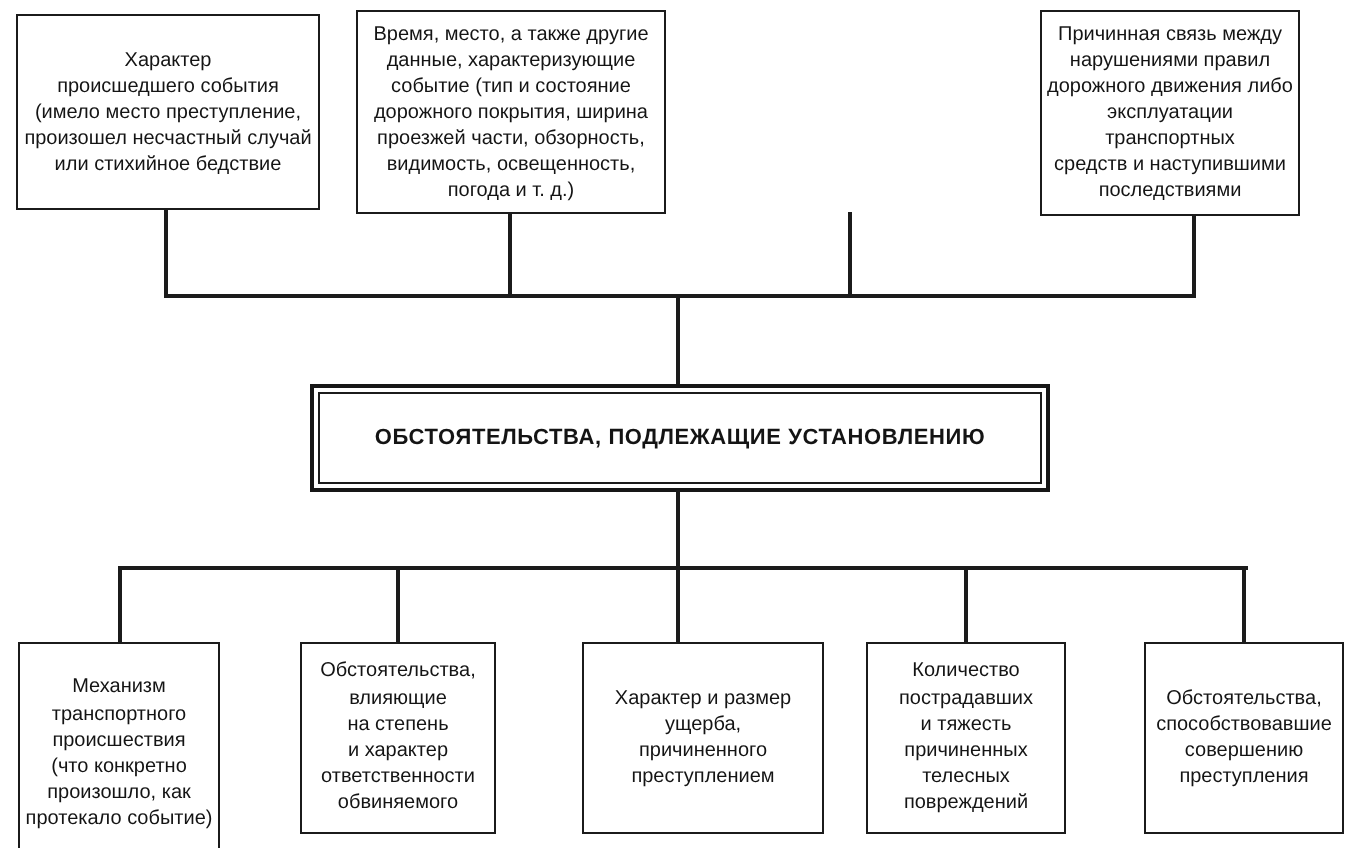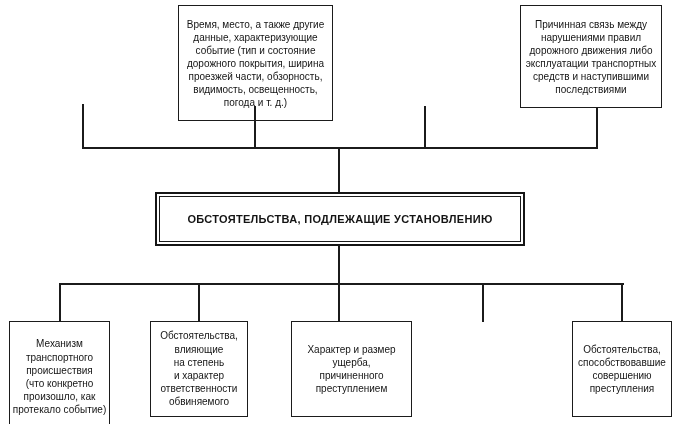--- a/index.html
+++ b/index.html
@@ -31,23 +31,23 @@
     white-space: pre-line;
     font-size: 10px;
     line-height: 13px;
     font-weight: normal;
   }
   .bottom-row .txt {
     line-height: 13.2px;
   }
   
   #tb1 { left: 8px;   top: 7px; width: 152px; height: 98px; }
-  #tb2 { left: 178px; top: 5px; width: 155px; height: 116px; }
+  #tb2 { left: 178px; top: 5px; width: 155px; height: 102px; }
   #tb3 { left: 351px; top: 6px; width: 151px; height: 101px; }
-  #tb4 { left: 520px; top: 5px; width: 142px; height: 103px; }
+  #tb4 { left: 520px; top: 5px; width: 130px; height: 103px; }
   
   #bb1 { left: 9px;   top: 321px; width: 101px; height: 112px; }
   #bb2 { left: 150px; top: 321px; width: 98px;  height: 96px; }
   #bb3 { left: 291px; top: 321px; width: 121px;  height: 96px; }
   #bb4 { left: 433px; top: 321px; width: 100px; height: 96px; }
   #bb5 { left: 572px; top: 321px; width: 100px; height: 96px; }
   
   #central {
     position: absolute;
     left: 155px; top: 192px;
@@ -92,20 +92,27 @@
   #t2 { left: 198px; top: 284px; height: 38px; }
   #t3 { left: 338px; top: 284px; height: 38px; }
   #t4 { left: 482px; top: 284px; height: 38px; }
   #t5 { left: 621px; top: 284px; height: 38px; }
 </style>
 </head>
 <body>
 
 <div id="canvas">
 
+  <div class="node top-row" id="tb1">
+    <div class="txt">Характер
+происшедшего события
+(имело место преступление,
+произошел несчастный случай
+или стихийное бедствие</div>
+  </div>
   <div class="node top-row" id="tb2">
     <div class="txt">Время, место, а также другие
 данные, характеризующие
 событие (тип и состояние
 дорожного покрытия, ширина
 проезжей части, обзорность,
 видимость, освещенность,
 погода и т. д.)</div>
   </div>
   <div class="node top-row" id="tb4">
@@ -153,20 +160,28 @@
 и характер
 ответственности
 обвиняемого</div>
   </div>
   <div class="node bottom-row" id="bb3">
     <div class="txt">Характер и размер
 ущерба,
 причиненного
 преступлением</div>
   </div>
+  <div class="node bottom-row" id="bb4">
+    <div class="txt">Количество
+пострадавших
+и тяжесть
+причиненных
+телесных
+повреждений</div>
+  </div>
   <div class="node bottom-row" id="bb5">
     <div class="txt">Обстоятельства,
 способствовавшие
 совершению
 преступления</div>
   </div>
 
 </div>
 
 </body></html>

